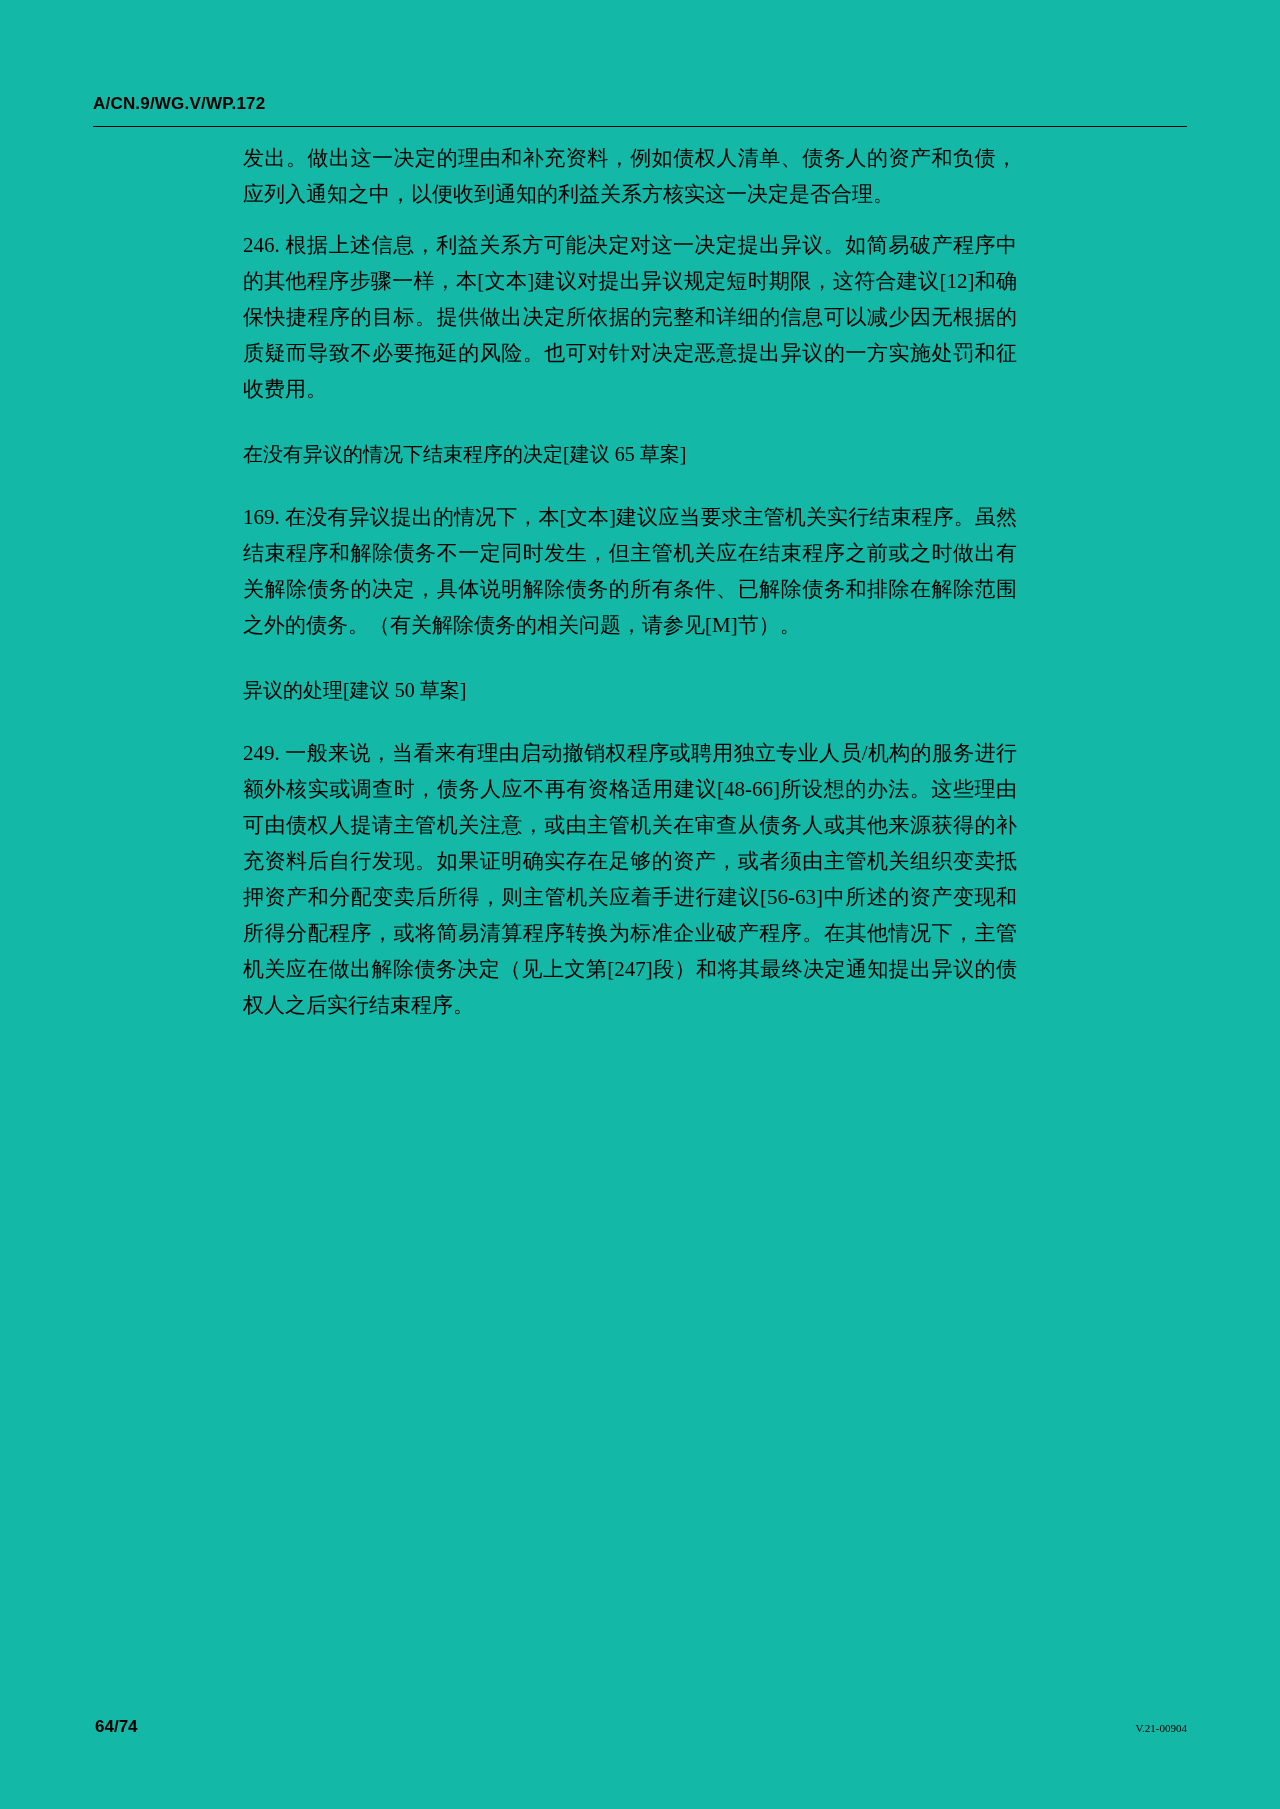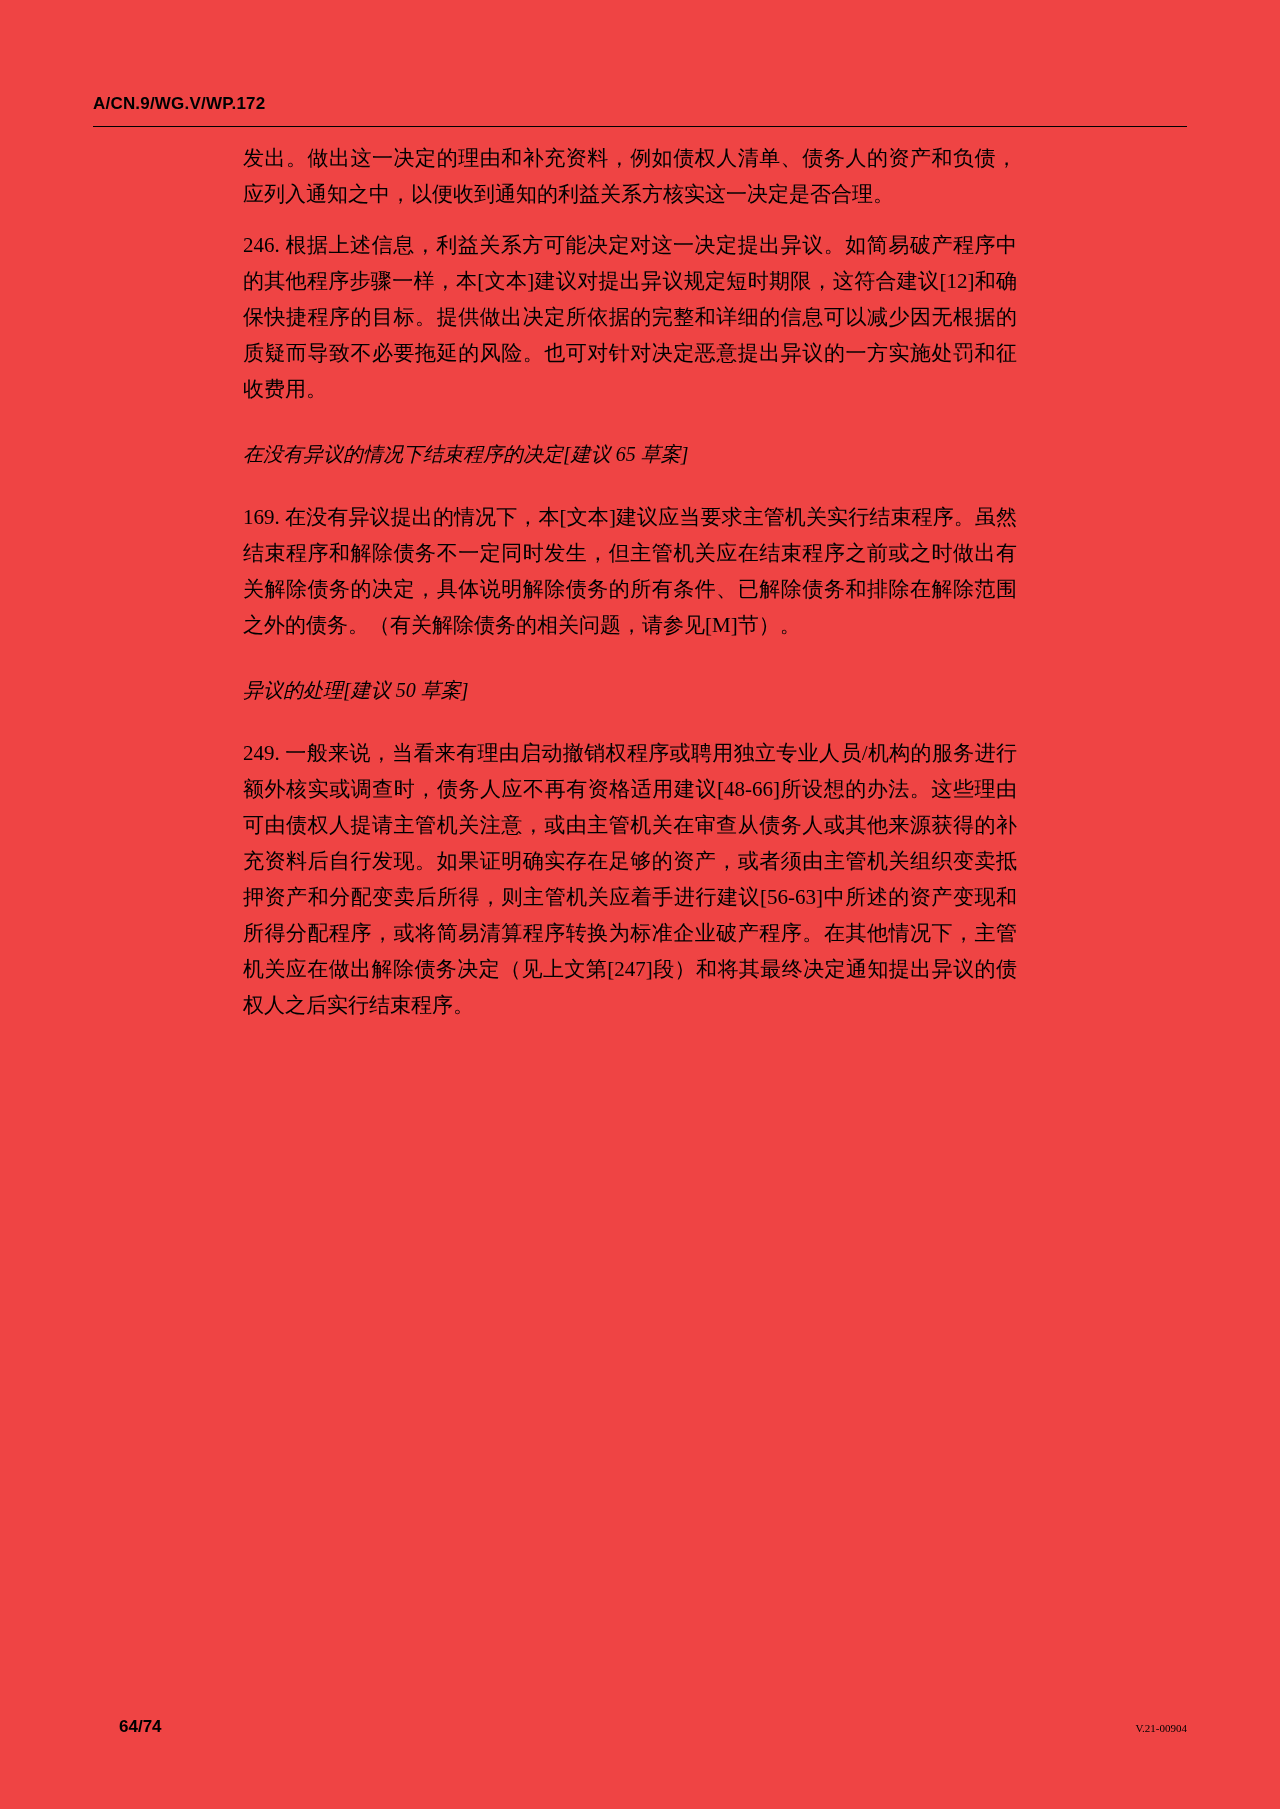--- a/index.html
+++ b/index.html
@@ -1,20 +1,20 @@
 <!DOCTYPE html>
 <html lang="zh"><head>
 <meta charset="utf-8">
 <style>
   html, body { margin: 0; padding: 0; background: #ffffff; }
   .page {
     position: relative;
     width: 1280px;
     height: 1809px;
-    background: #ef4444;
+    background: #14b8a6;
     color: #000000;
     font-family: "Liberation Serif", "DejaVu Serif", serif;
     overflow: hidden;
   }
   .header {
     position: absolute;
     top: 94px;
     left: 93px;
     right: 93px;
     border-bottom: 1.5px solid #000000;
@@ -33,36 +33,34 @@
     width: 790px;
     font-size: 21px;
     line-height: 36px;
     text-align: justify;
     text-justify: inter-ideograph;
   }
   .body-col p {
     margin: 0 16px 15px 0;
   }
   .subheading {
-    font-style: italic;
     font-weight: normal;
     font-size: 20px;
     line-height: 30px;
     margin: 32px 0 30px 0;
     text-align: left;
   }
   .footer {
     position: absolute;
     left: 95px;
     right: 93px;
     bottom: 72px;
     display: flex;
     justify-content: space-between;
     align-items: baseline;
-    margin-left: 24px;
   }
   .page-number {
     font-family: "Liberation Sans", "DejaVu Sans", sans-serif;
     font-weight: bold;
     font-size: 17px;
   }
   .doc-id {
     font-family: "Liberation Serif", "DejaVu Serif", serif;
     font-size: 11px;
   }

